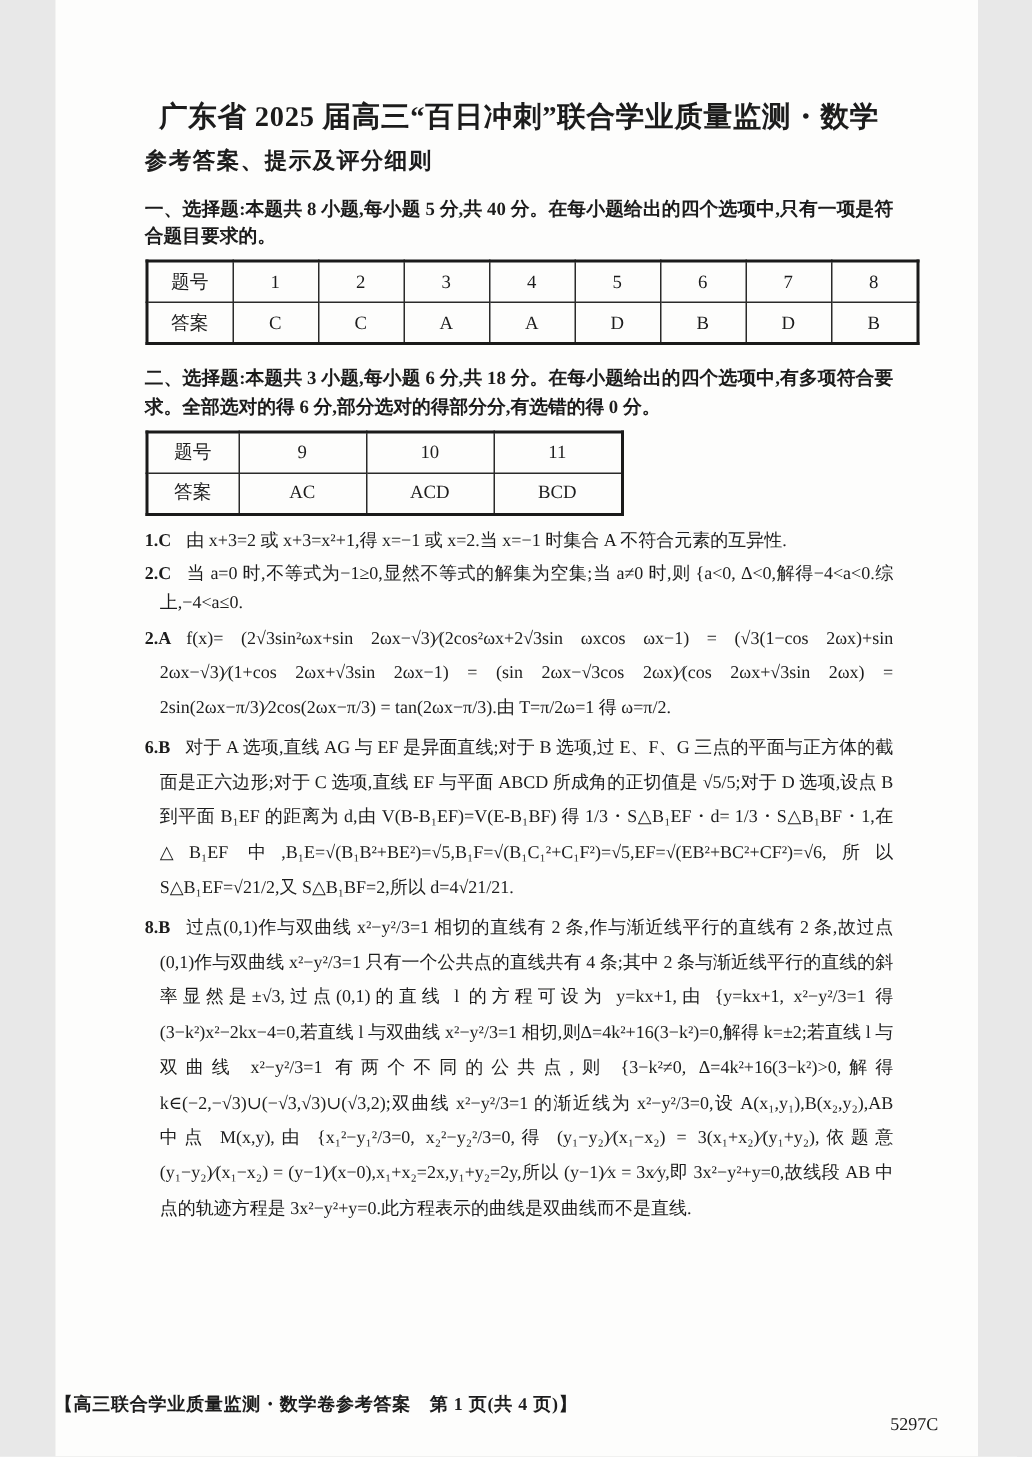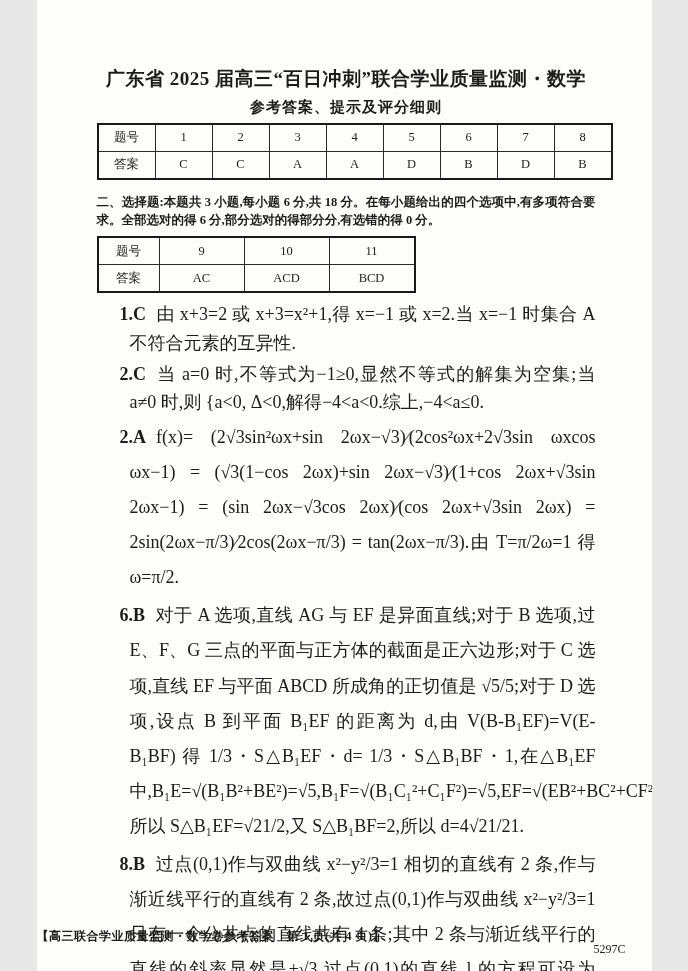--- a/index.html
+++ b/index.html
@@ -15,21 +15,20 @@
     padding:66px 56px 0 60px;
   }
   .title{
     text-align:center;
     font-size:19px;
     font-weight:bold;
     letter-spacing:.5px;
     line-height:1.35;
   }
   .subtitle{
-    text-align:center;
     font-size:15px;
     font-weight:bold;
     margin-top:6px;
     letter-spacing:1px;
   }
   .sec-heading{
     font-size:12.5px;
     font-weight:bold;
     line-height:1.5;
     margin-top:13px;
@@ -46,27 +45,26 @@
     height:26px;
     padding:0 4px;
     min-width:48px;
   }
   table.ans{border:2px solid #1a1a1a;}
   table.t1 td.c{width:64px;}
   table.t2 td.c{width:76px;}
   td.rowlab{width:52px;}
   .solutions{margin-top:7px;}
   .sol{
-    font-size:18px;
+    font-size:12px;
     line-height:1.58;
     text-align:justify;
     padding-left:10px;
     text-indent:-10px;
     margin-bottom:3px;
-    margin-left:23px;
   }
   .sol .lab{
     font-weight:bold;
     margin-right:10px;
     white-space:nowrap;
   }
   .sol.tall{line-height:1.95;}
   .footer{
     position:absolute;
     left:0;right:0;
@@ -86,20 +84,21 @@
   }
 </style>
 </head>
 <body>
 
 <div class="page">
 
   <div class="title">广东省 2025 届高三“百日冲刺”联合学业质量监测・数学</div>
   <div class="subtitle">参考答案、提示及评分细则</div>
 
+  <div class="sec-heading">一、选择题:本题共 8 小题,每小题 5 分,共 40 分。在每小题给出的四个选项中,只有一项是符合题目要求的。</div>
 
   <table class="ans t1">
     <tbody>
         <tr>
       <td class="rowlab">题号</td>
       <td class="c">1</td>
       <td class="c">2</td>
       <td class="c">3</td>
       <td class="c">4</td>
       <td class="c">5</td>

